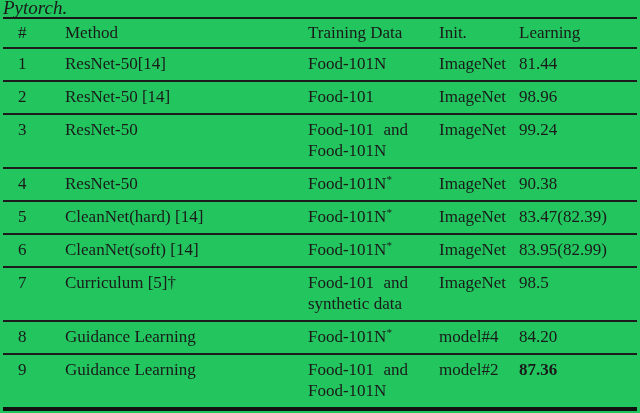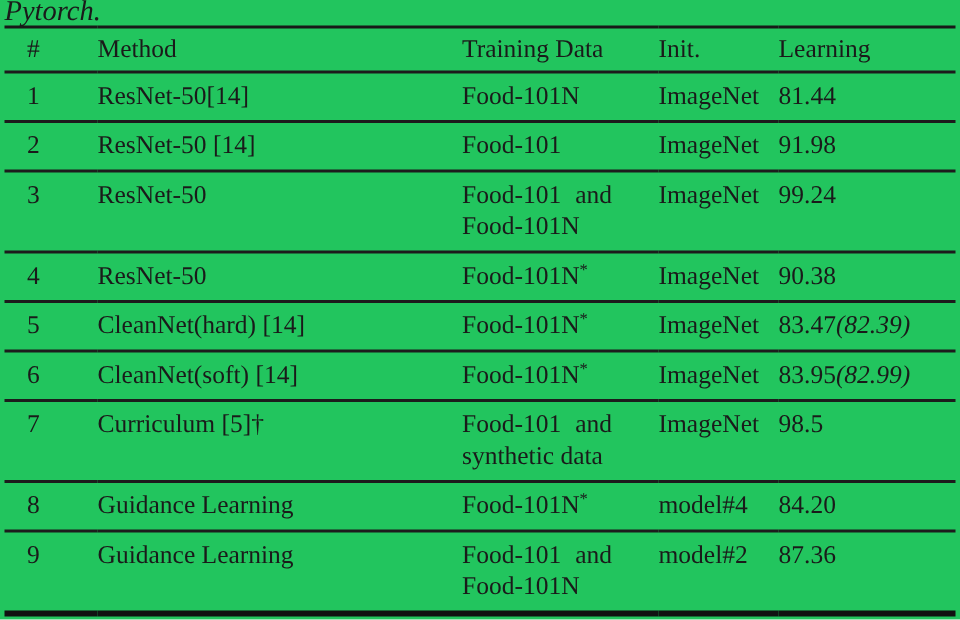--- a/index.html
+++ b/index.html
@@ -55,22 +55,22 @@
     border-bottom: 2px solid #1c1c1c;
   }
   tbody tr:last-child td { border-bottom: none; }
   td.num { padding-left: 15px; }
   sup.star {
     font-size: 11px;
     vertical-align: 6px;
     line-height: 0;
   }
   .wide { word-spacing: 0.3em; }
-  .it { font-style: italic; }
-  .b  { font-weight: normal; }
+  .it { }
+  .b  { font-weight: bold; }
 </style>
 </head>
 <body>
 
 <div class="page">
   <div class="caption">Pytorch.</div>
 
   <table class="results">
     <colgroup>
       <col class="c-num">
@@ -94,21 +94,21 @@
           <td>ResNet-50[14]</td>
           <td><span>Food-101N</span></td>
           <td>ImageNet</td>
           <td><span>81.44</span></td>
         </tr>
         <tr>
           <td class="num">2</td>
           <td>ResNet-50 [14]</td>
           <td><span>Food-101</span></td>
           <td>ImageNet</td>
-          <td><span>91.98</span></td>
+          <td><span>98.96</span></td>
         </tr>
         <tr>
           <td class="num">3</td>
           <td>ResNet-50</td>
           <td><span class="wide">Food-101 and</span><br><span>Food-101N</span></td>
           <td>ImageNet</td>
           <td><span>99.24</span></td>
         </tr>
         <tr>
           <td class="num">4</td>

